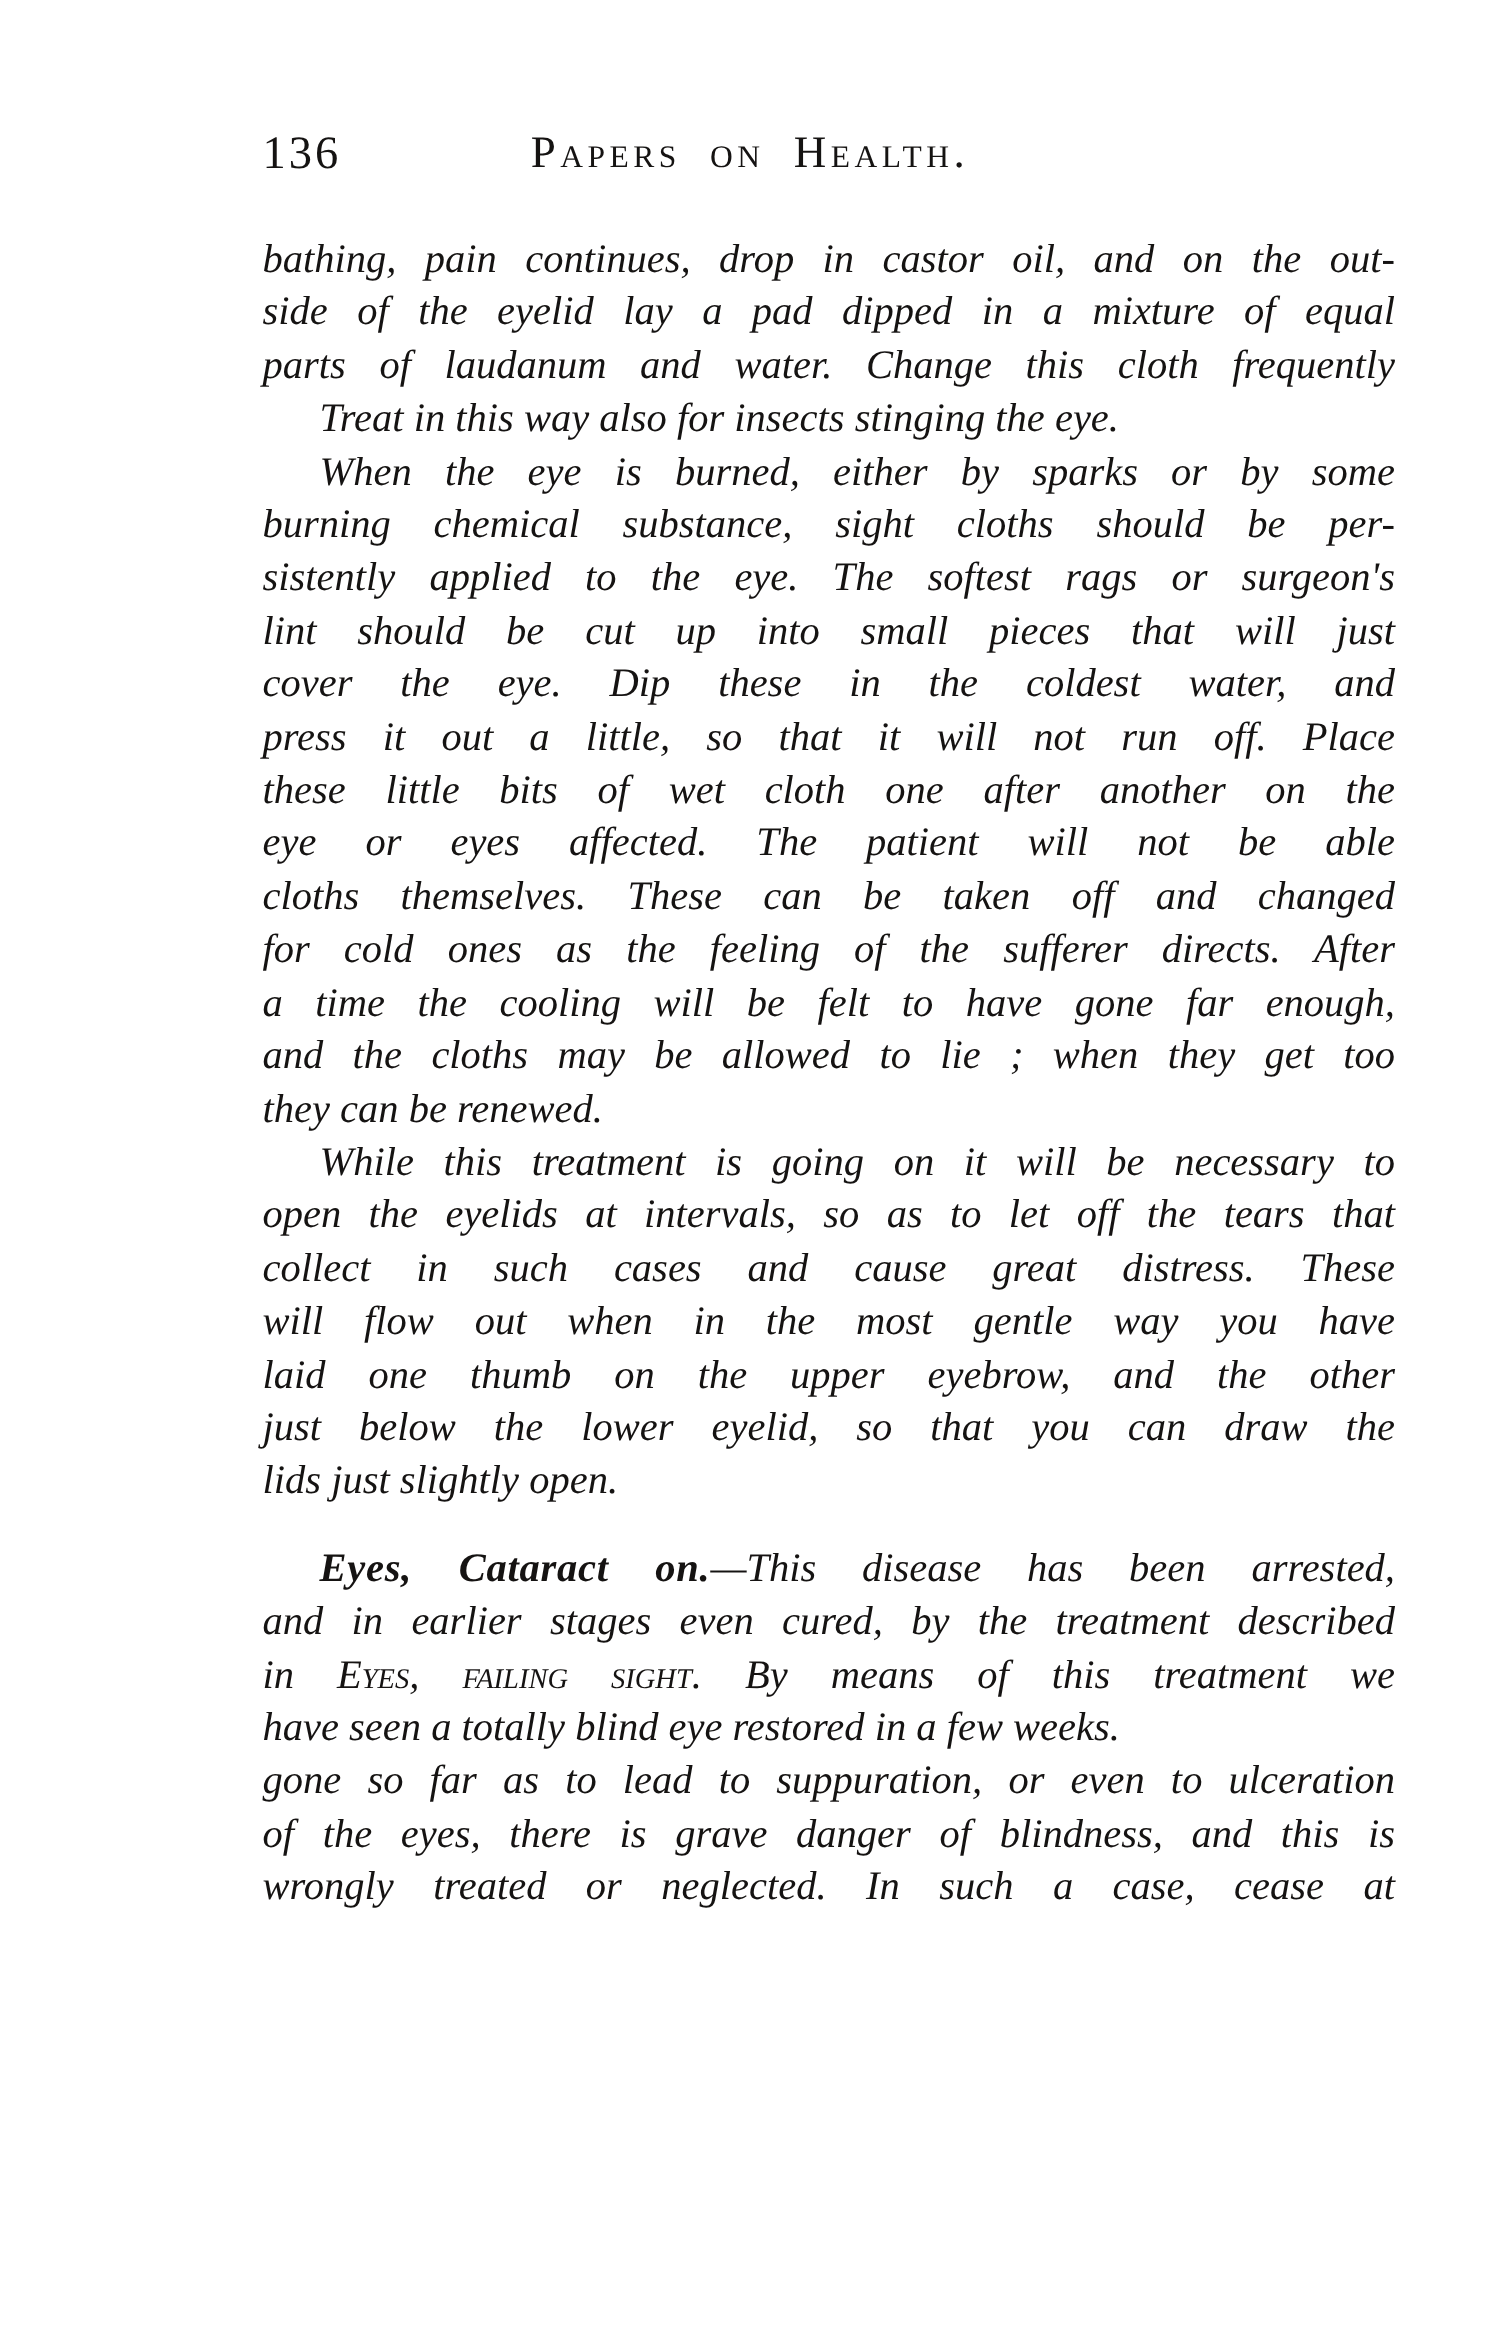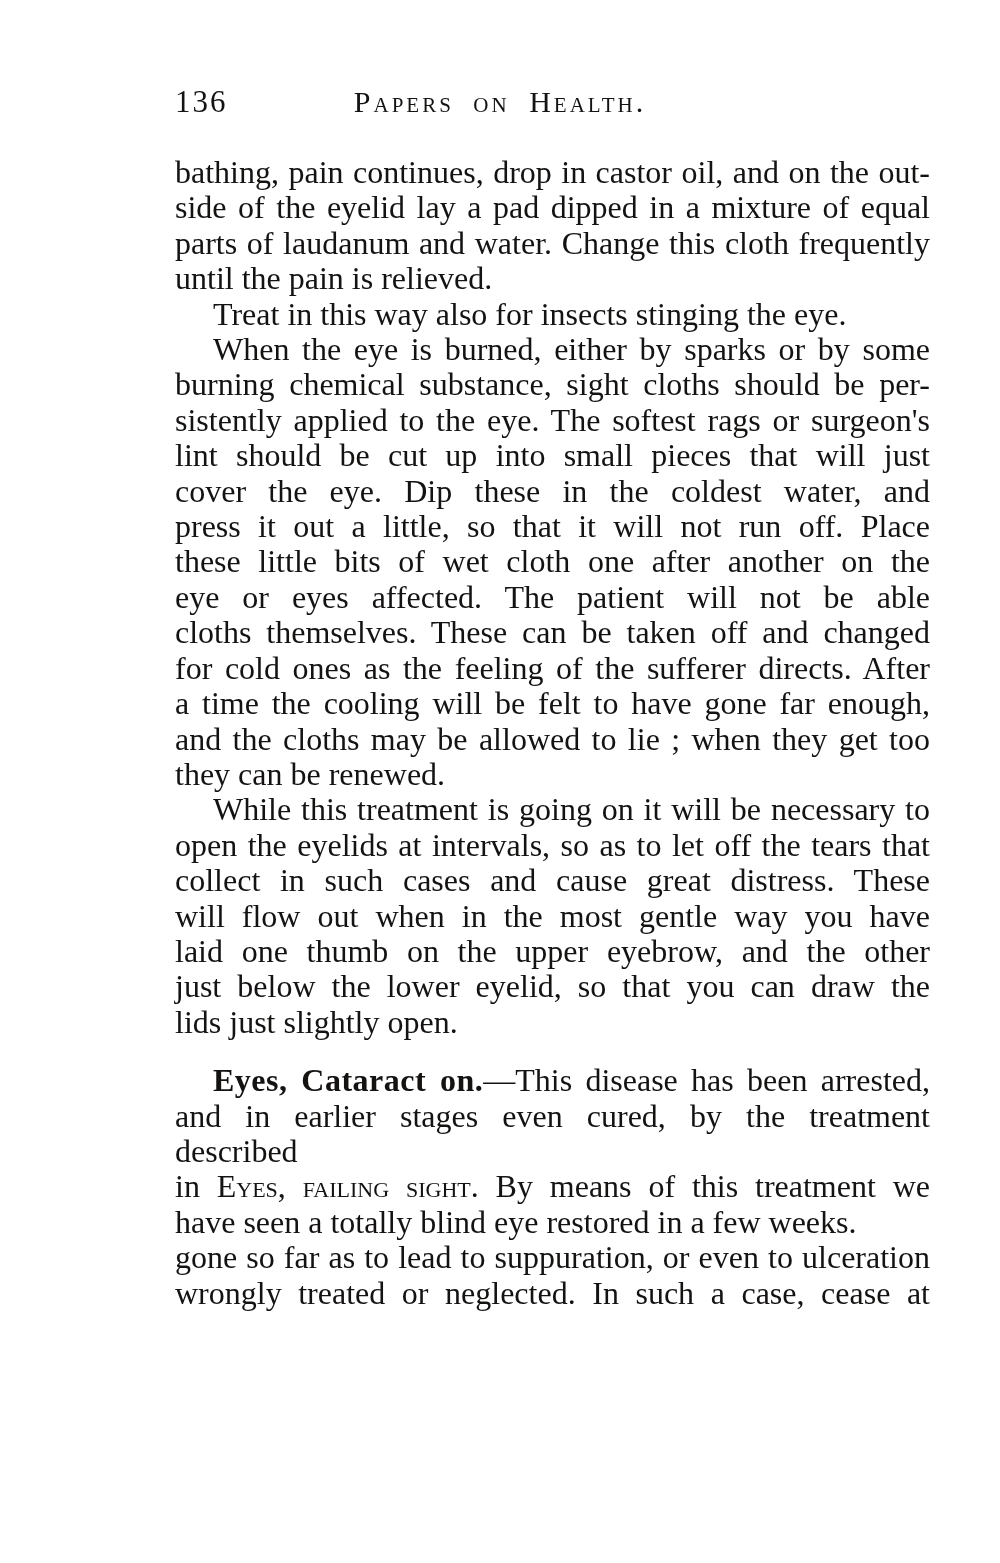--- a/index.html
+++ b/index.html
@@ -35,22 +35,23 @@
   .running-title {
     font-variant: small-caps;
     letter-spacing: 3px;
     word-spacing: 9px;
   }
   .body-text {
     position: absolute;
     top: 155px;
     left: 175px;
     width: 755px;
-    font-size: 32px;
+    font-size: 27px;
     line-height: 35.4px;
+    font-style: italic;
   }
   .line {
     text-align: justify;
     white-space: normal;
   }
   .line.j {
     text-align-last: justify;
   }
   .line.indent {
     text-indent: 38px;
@@ -71,21 +72,20 @@
 
 <div class="page">
   <div class="header">
     <span class="pagenum">136</span>
     <span class="running-title">Papers on Health.</span>
   </div>
   <div class="body-text">
       <div class="line j"><span class="seg">bathing, pain continues, drop in castor oil, and on the out-</span></div>
       <div class="line j"><span class="seg">side of the eyelid lay a pad dipped in a mixture of equal</span></div>
       <div class="line j"><span class="seg">parts of laudanum and water.  Change this cloth frequently</span></div>
-      <div class="line"><span class="seg">until the pain is relieved.</span></div>
       <div class="line indent"><span class="seg">Treat in this way also for insects stinging the eye.</span></div>
       <div class="line j indent"><span class="seg">When the eye is burned, either by sparks or by some</span></div>
       <div class="line j"><span class="seg">burning chemical substance, sight cloths should be per-</span></div>
       <div class="line j"><span class="seg">sistently applied to the eye.  The softest rags or surgeon's</span></div>
       <div class="line j"><span class="seg">lint should be cut up into small pieces that will just</span></div>
       <div class="line j"><span class="seg">cover the eye.  Dip these in the coldest water, and</span></div>
       <div class="line j"><span class="seg">press it out a little, so that it will not run off.  Place</span></div>
       <div class="line j"><span class="seg">these little bits of wet cloth one after another on the</span></div>
       <div class="line j"><span class="seg">eye or eyes affected.  The patient will not be able</span></div>
       <div class="line j"><span class="seg">cloths themselves.  These can be taken off and changed</span></div>
@@ -98,15 +98,16 @@
       <div class="line j"><span class="seg">collect in such cases and cause great distress.  These</span></div>
       <div class="line j"><span class="seg">will flow out when in the most gentle way you have</span></div>
       <div class="line j"><span class="seg">laid one thumb on the upper eyebrow, and the other</span></div>
       <div class="line j"><span class="seg">just below the lower eyelid, so that you can draw the</span></div>
       <div class="line"><span class="seg">lids just slightly open.</span></div>
       <div class="line j indent gap"><span class="seg-b">Eyes, Cataract on.</span><span class="seg">—This disease has been arrested,</span></div>
       <div class="line j"><span class="seg">and in earlier stages even cured, by the treatment described</span></div>
       <div class="line j"><span class="seg">in </span><span class="seg-sc">Eyes, failing sight.</span><span class="seg">  By means of this treatment we</span></div>
       <div class="line"><span class="seg">have seen a totally blind eye restored in a few weeks.</span></div>
       <div class="line j"><span class="seg">gone so far as to lead to suppuration, or even to ulceration</span></div>
+      <div class="line j"><span class="seg">of the eyes, there is grave danger of blindness, and this is</span></div>
       <div class="line j"><span class="seg">wrongly treated or neglected.  In such a case, cease at</span></div>
     </div>
 </div>
 
 </body></html>

